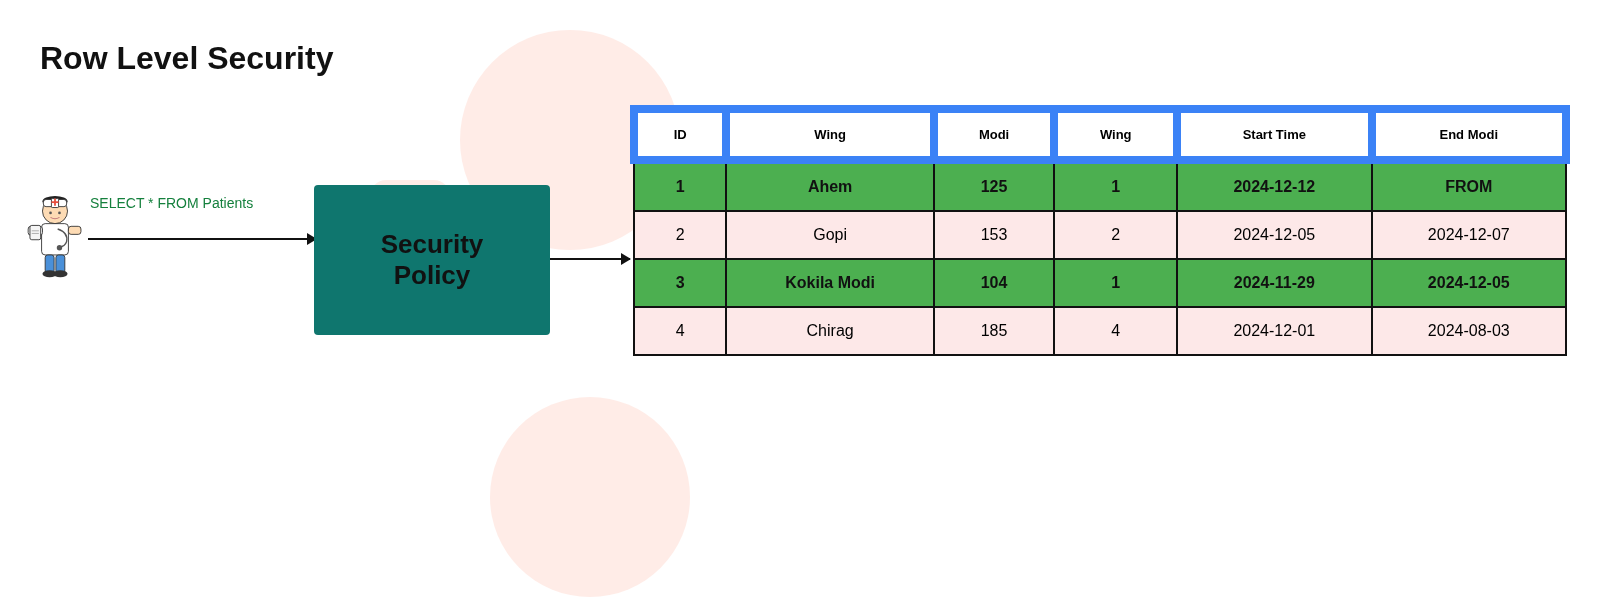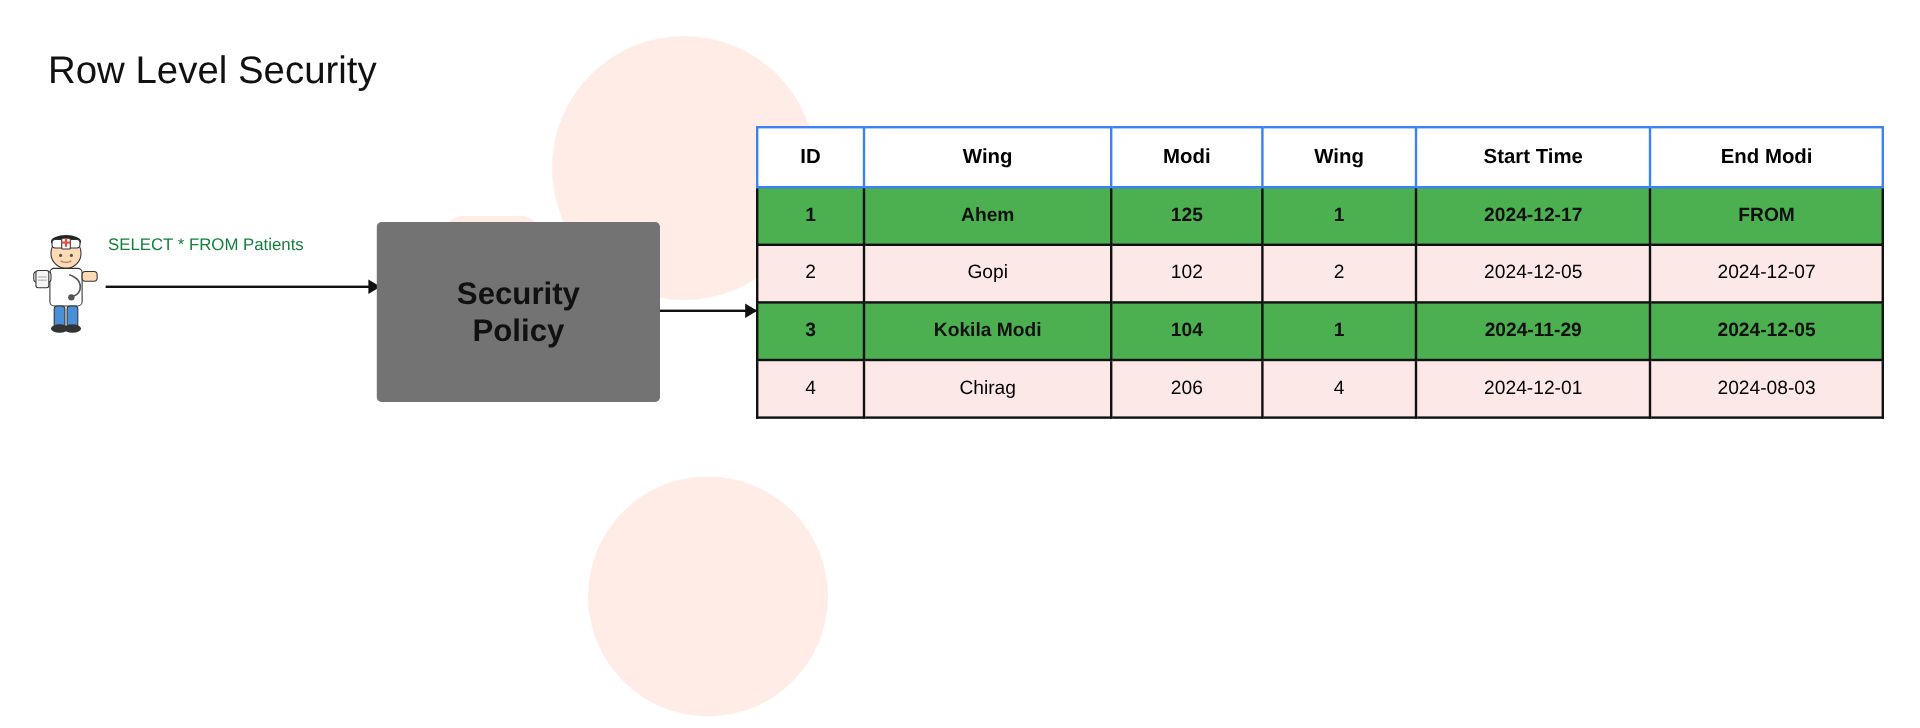--- a/index.html
+++ b/index.html
@@ -31,21 +31,21 @@
     .blob-3 {
       width: 200px; height: 200px;
       bottom: 10px; left: 490px;
     }
 
     .page-title {
       position: absolute;
       top: 40px;
       left: 40px;
       font-size: 32px;
-      font-weight: 400;
+      font-weight: 700;
       color: #111;
       text-align: right;
     }
 
     
     .nurse-figure {
       position: absolute;
       top: 195px;
       left: 20px;
       display: flex;
@@ -87,21 +87,21 @@
       border-bottom: 6px solid transparent;
     }
 
     
     .security-box {
       position: absolute;
       top: 185px;
       left: 314px;
       width: 236px;
       height: 150px;
-      background: #737373;
+      background: #0f766e;
       display: flex;
       align-items: center;
       justify-content: center;
       border-radius: 4px;
     }
 
     .security-box-label {
       font-size: 26px;
       font-weight: 800;
       color: #111;
@@ -136,25 +136,25 @@
       right: 30px;
     }
 
     table {
       border-collapse: collapse;
       width: 100%;
       font-size: 16px;
     }
 
     th {
-      border: 2px solid #3b82f6;
+      border: 8px solid #3b82f6;
       padding: 14px 18px;
       text-align: center;
       font-weight: 700;
-      font-size: 17px;
+      font-size: 13px;
       background: #fff;
     }
 
     td {
       border: 2px solid #111;
       padding: 14px 18px;
       text-align: center;
       font-size: 16px;
       background: #fff;
     }
@@ -235,42 +235,42 @@
         <th>Start Time</th>
         <th>End Modi</th>
       </tr>
     </thead>
     <tbody id="table-body">
     <tr class="highlighted">
           <td>1</td>
           <td>Ahem</td>
           <td>125</td>
           <td>1</td>
-          <td>2024-12-17</td>
+          <td>2024-12-12</td>
           <td>FROM</td>
         </tr>
         <tr class="light-pink">
           <td>2</td>
           <td>Gopi</td>
-          <td>102</td>
+          <td>153</td>
           <td>2</td>
           <td>2024-12-05</td>
           <td>2024-12-07</td>
         </tr>
         <tr class="highlighted">
           <td>3</td>
           <td>Kokila Modi</td>
           <td>104</td>
           <td>1</td>
           <td>2024-11-29</td>
           <td>2024-12-05</td>
         </tr>
         <tr class="light-pink">
           <td>4</td>
           <td>Chirag</td>
-          <td>206</td>
+          <td>185</td>
           <td>4</td>
           <td>2024-12-01</td>
           <td>2024-08-03</td>
         </tr>
       </tbody>
   </table>
 </div>
 
 </body></html>

